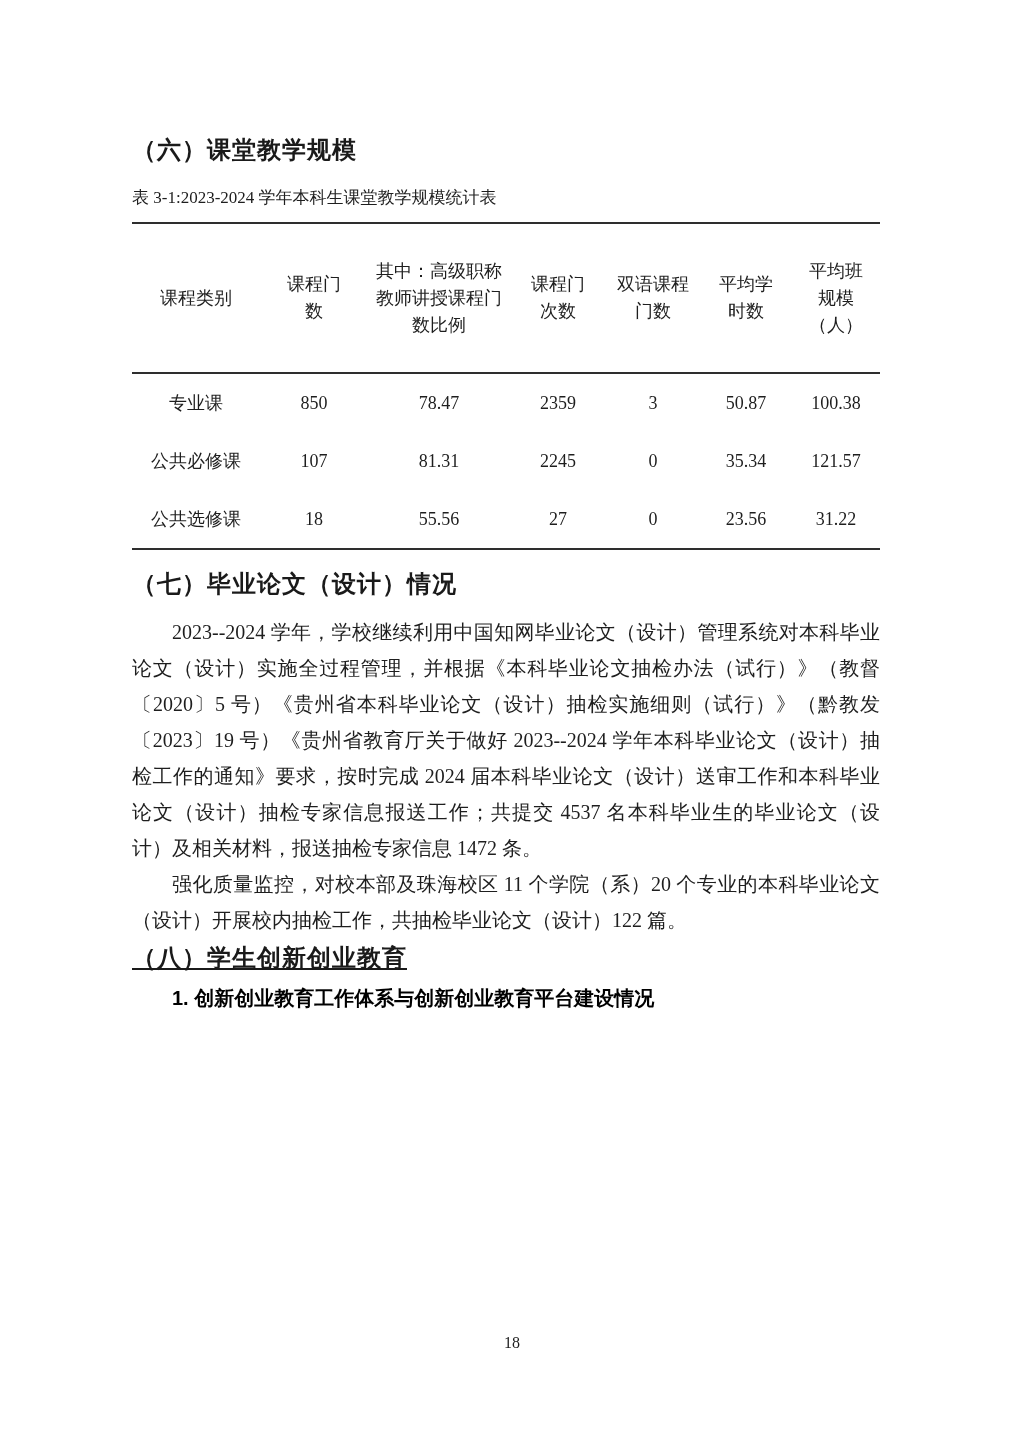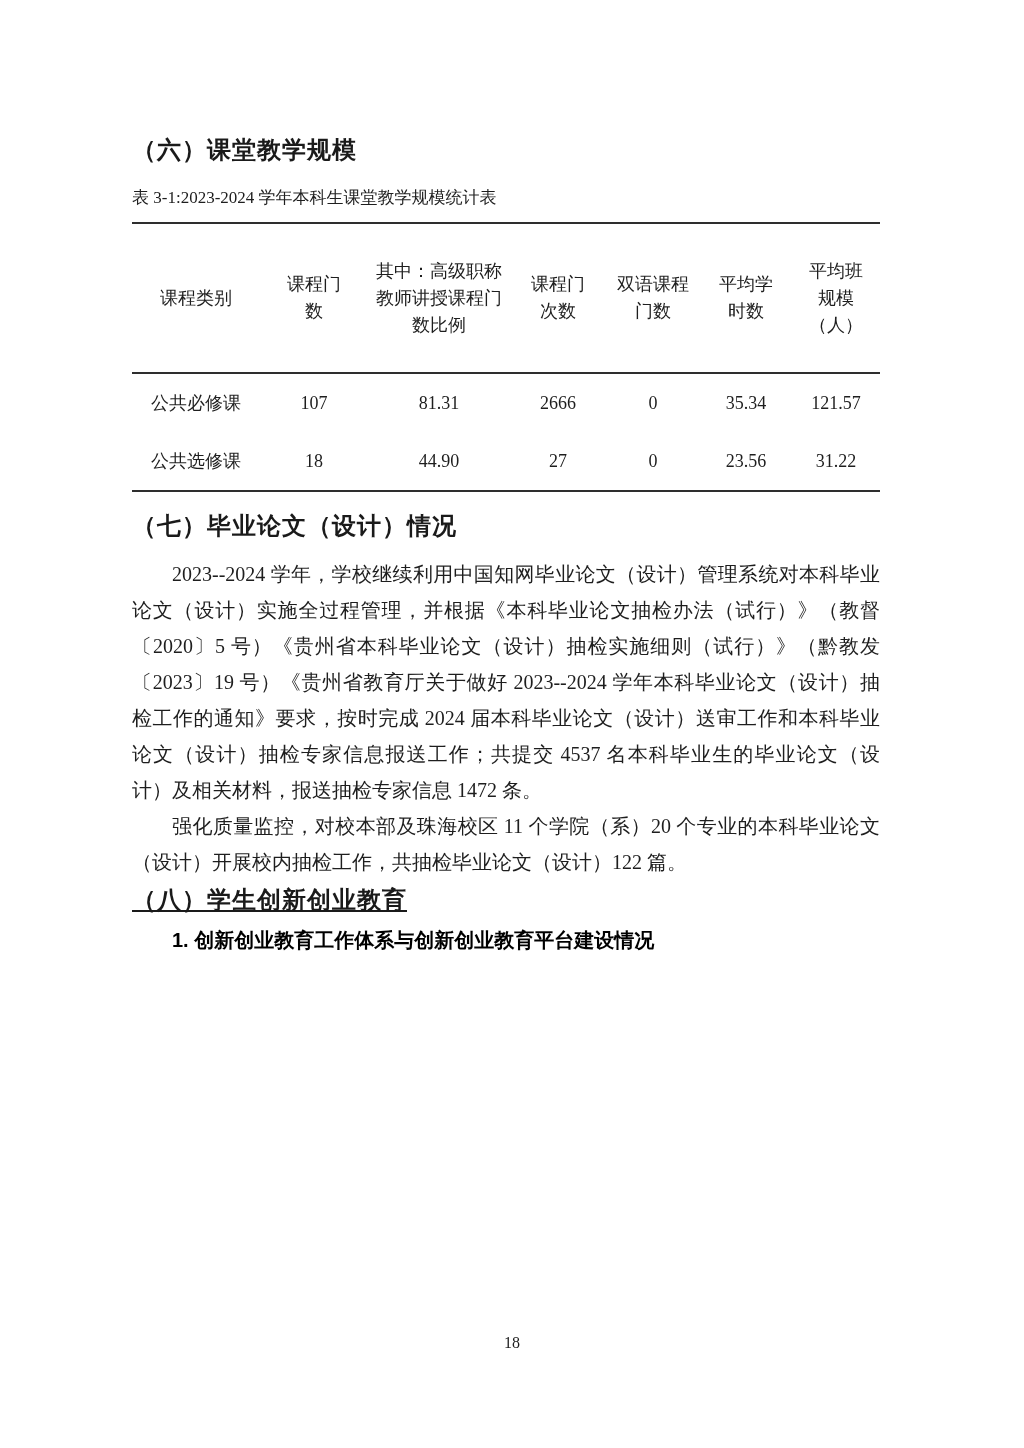--- a/index.html
+++ b/index.html
@@ -125,32 +125,41 @@
         <th>双语课程
 门数</th>
         <th>平均学
 时数</th>
         <th>平均班
 规模（人）</th>
       </tr>
     </thead>
     <tbody>
       <tr>
+        <td>专业课</td>
+        <td>850</td>
+        <td>78.47</td>
+        <td>2359</td>
+        <td>3</td>
+        <td>50.87</td>
+        <td>100.38</td>
+      </tr>
+      <tr>
         <td>公共必修课</td>
         <td>107</td>
         <td>81.31</td>
-        <td>2666</td>
+        <td>2245</td>
         <td>0</td>
         <td>35.34</td>
         <td>121.57</td>
       </tr>
       <tr>
         <td>公共选修课</td>
         <td>18</td>
-        <td>44.90</td>
+        <td>55.56</td>
         <td>27</td>
         <td>0</td>
         <td>23.56</td>
         <td>31.22</td>
       </tr>
     </tbody>
   </table>
 
   <h2 class="sec-heading mt7">（七）毕业论文（设计）情况</h2>
   <p class="body-para">2023--2024 学年，学校继续利用中国知网毕业论文（设计）管理系统对本科毕业论文（设计）实施全过程管理，并根据《本科毕业论文抽检办法（试行）》（教督〔2020〕5 号）《贵州省本科毕业论文（设计）抽检实施细则（试行）》（黔教发〔2023〕19 号）《贵州省教育厅关于做好 2023--2024 学年本科毕业论文（设计）抽检工作的通知》要求，按时完成 2024 届本科毕业论文（设计）送审工作和本科毕业论文（设计）抽检专家信息报送工作；共提交 4537 名本科毕业生的毕业论文（设计）及相关材料，报送抽检专家信息 1472 条。</p>

